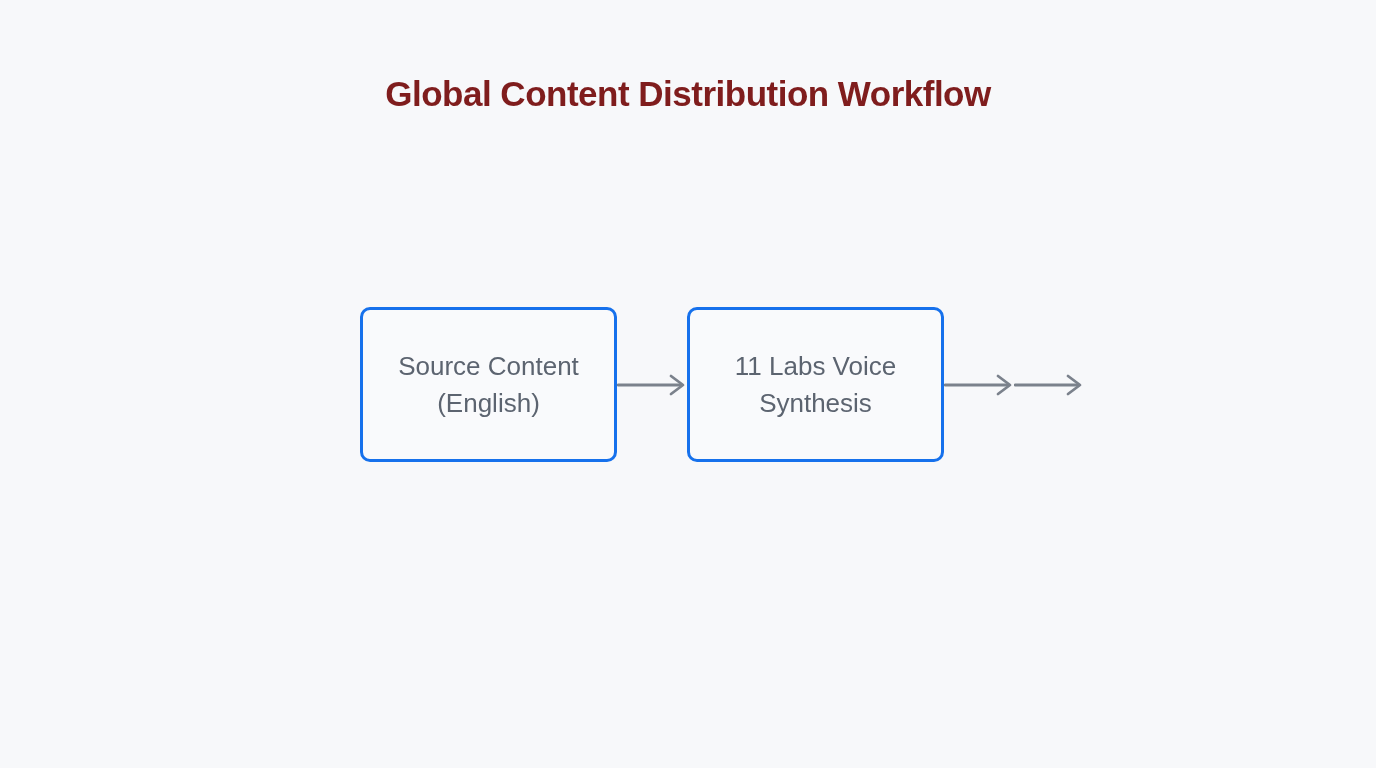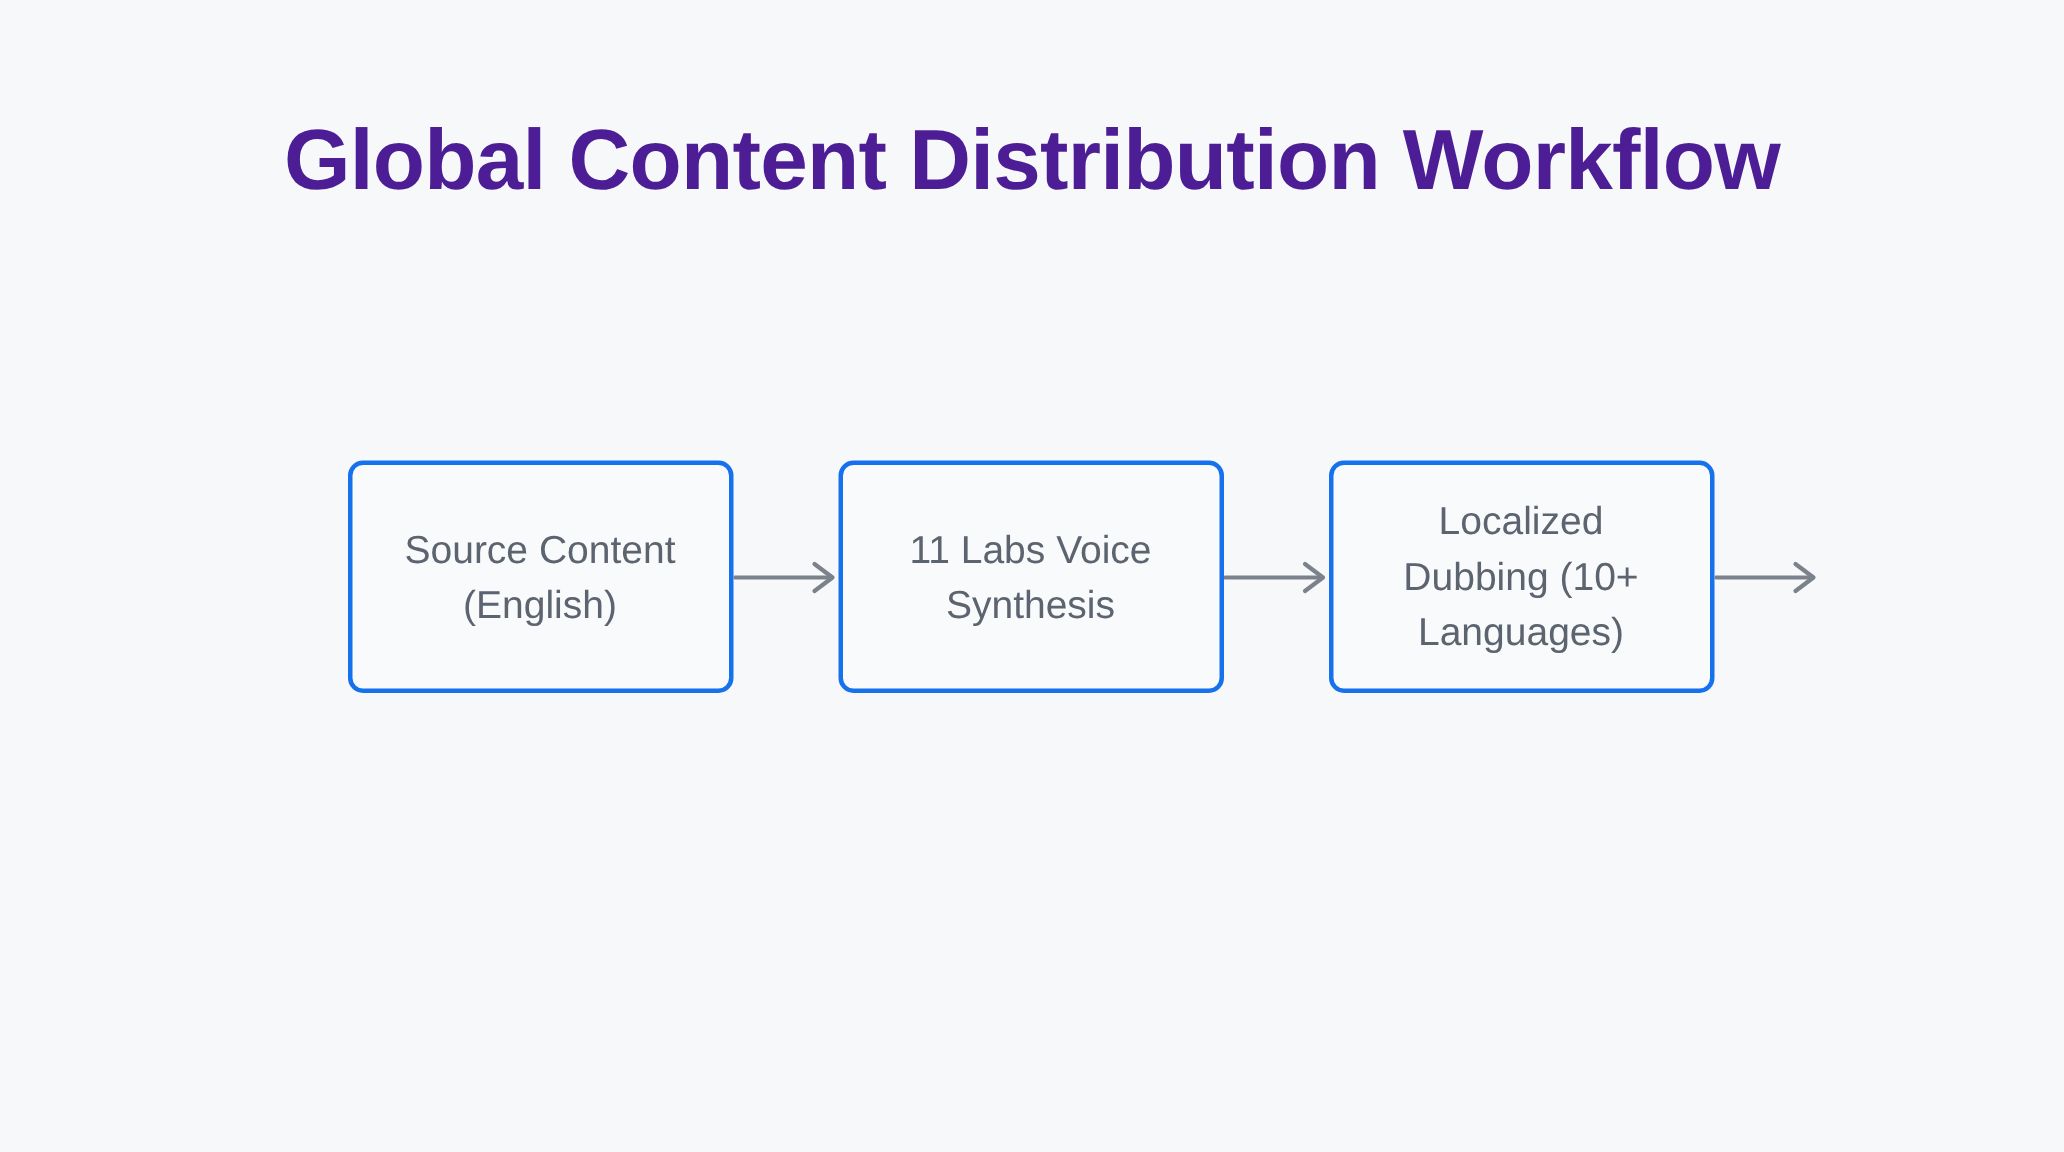--- a/index.html
+++ b/index.html
@@ -13,24 +13,24 @@
     font-family: "Liberation Sans", sans-serif;
     overflow: hidden;
     position: relative;
   }
   .title {
     position: absolute;
     top: 74px;
     left: 0;
     width: 100%;
     text-align: center;
-    font-size: 57px;
+    font-size: 35px;
     font-weight: 600;
     letter-spacing: -0.5px;
-    color: #4c1d95;
+    color: #7f1d1d;
     margin: 0;
   }
   .flow-row {
     position: absolute;
     top: 307px;
     left: 0;
     width: 100%;
     display: flex;
     justify-content: center;
     align-items: stretch;
@@ -87,23 +87,20 @@
     <span class="node-label">11 Labs Voice Synthesis</span>
   </div>
 
   <div class="connector">
     <svg width="70" height="26" viewBox="0 0 70 26" fill="none" stroke="#7b828c" stroke-width="2.8" stroke-linecap="round" stroke-linejoin="round">
       <line x1="1" y1="13" x2="64" y2="13"></line>
       <polyline points="54,4 66,13 54,22"></polyline>
     </svg>
   </div>
 
-  <div class="flow-node">
-    <span class="node-label">Localized Dubbing (10+ Languages)</span>
-  </div>
 
   <div class="connector">
     <svg width="70" height="26" viewBox="0 0 70 26" fill="none" stroke="#7b828c" stroke-width="2.8" stroke-linecap="round" stroke-linejoin="round">
       <line x1="1" y1="13" x2="64" y2="13"></line>
       <polyline points="54,4 66,13 54,22"></polyline>
     </svg>
   </div>
 
 
 </div>

